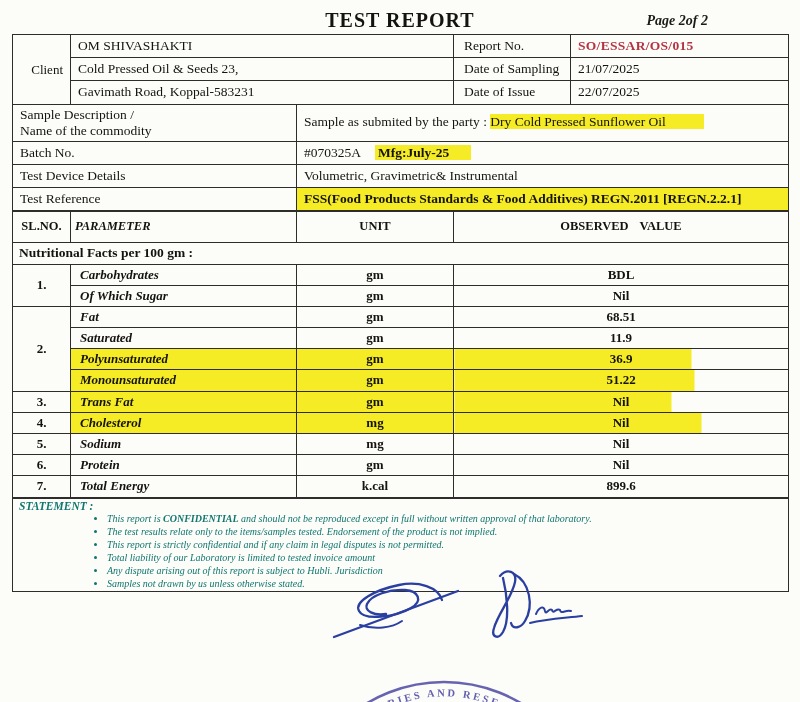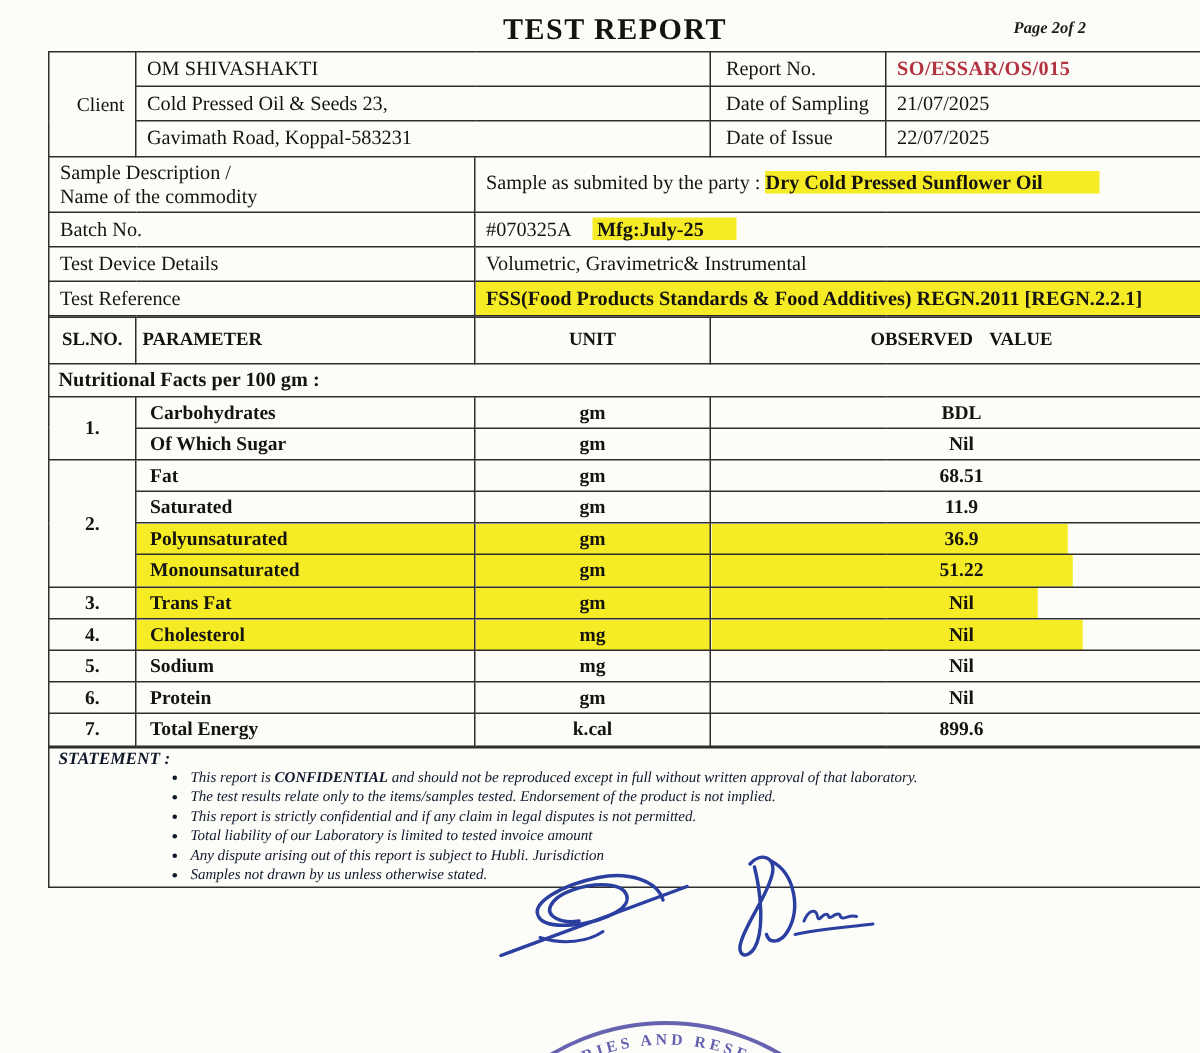--- a/index.html
+++ b/index.html
@@ -5,60 +5,60 @@
   :root{
     --highlight:#f6ec25; --report-red:#b43340; --ink-blue:#2b3fa0; --stamp:#5652a8;
     --border:#2e2d2b;
   }
   *{box-sizing:border-box;margin:0;padding:0;}
   html,body{width:800px;height:702px;}
   body{
     font-family:"Liberation Serif","DejaVu Serif",serif;
     background:#fbfbf8;color:#14130f;
   }
-  .sheet{position:relative;width:800px;height:702px;overflow:hidden;background:#fcfcf9;padding-left:20px;}
+  .sheet{position:relative;width:800px;height:702px;overflow:hidden;background:#fcfcf9;}
 
   .hdr{position:relative;height:34px;}
   .title{
     text-align:center;font-size:20px;font-weight:700;letter-spacing:1px;
     padding-top:9px;
   }
   .page-label{
-    position:absolute;top:13px;right:76px;font-size:11px;font-weight:700;font-style:italic;color:#1c1b18;
+    position:absolute;top:13px;right:92px;font-size:14px;font-weight:700;font-style:italic;color:#1c1b18;
   }
 
   table{border-collapse:collapse;table-layout:fixed;margin-left:12px;width:776px;background:transparent;}
   td{border:1.6px solid var(--border);overflow:hidden;}
 
   
   .t-info td{font-size:13.5px;padding:2px 7px;line-height:1.35;}
   .t-info .client-lbl{text-align:right;padding-left:9px;font-size:13px;}
   .t-info .red{color:var(--report-red);font-weight:700;letter-spacing:.3px;}
   .t-info .lbl2{padding-left:10px;}
   .meta-lbl div{line-height:1.18;}
   .row-sample td{padding-top:2px;padding-bottom:2px;}
   .hl{background:var(--highlight);}
-  .hl-sample{background:var(--highlight);font-weight:700;padding-right:38px;text-align:center;}
+  .hl-sample{background:var(--highlight);font-weight:400;padding-right:38px;text-align:center;}
   .hl-mfg{background:var(--highlight);font-weight:700;padding:0 22px 0 3px;margin-left:14px;text-align:right;}
   .ref-val{font-weight:700;}
 
   
   .t-param td{font-size:13px;font-weight:700;padding:1px 4px;line-height:1.4;margin-left:24px;}
   .t-param .c{text-align:center;}
-  .t-param .p{padding-left:9px;}
+  .t-param .p{padding-left:9px;font-style:italic;}
   .t-param .head td{font-size:12.5px;padding:6px 4px;}
   .t-param .head .obs{word-spacing:8px;}
   .t-param .section{padding-left:6px;font-size:13.5px;}
   .hl-part{background:linear-gradient(90deg,var(--highlight) 0 var(--stop,70%),transparent var(--stop,70%));}
 
   
   .t-note td{padding:1px 6px;}
   .remark-cell{font-size:13.5px;--stop:38%;}
   .remark-cell .b{font-weight:700;}
-  .stmt-cell{padding:2px 8px 3px 8px;color:#0f172a;}
+  .stmt-cell{padding:2px 8px 3px 8px;color:#0f766e;}
   .stmt-h{font-size:11.5px;font-weight:700;font-style:italic;}
   .stmt-ul{list-style:disc;padding-left:88px;}
   .stmt-ul li{font-size:10px;font-style:italic;line-height:1.3;}
   .stmt-ul .cb{font-weight:700;}
 
   
   .t-sign td{font-size:13.5px;padding:2px 8px;vertical-align:top;}
   .t-sign .sig-row td{height:44px;}
   .t-sign .des-row td{height:28px;padding-top:5px;}
 

